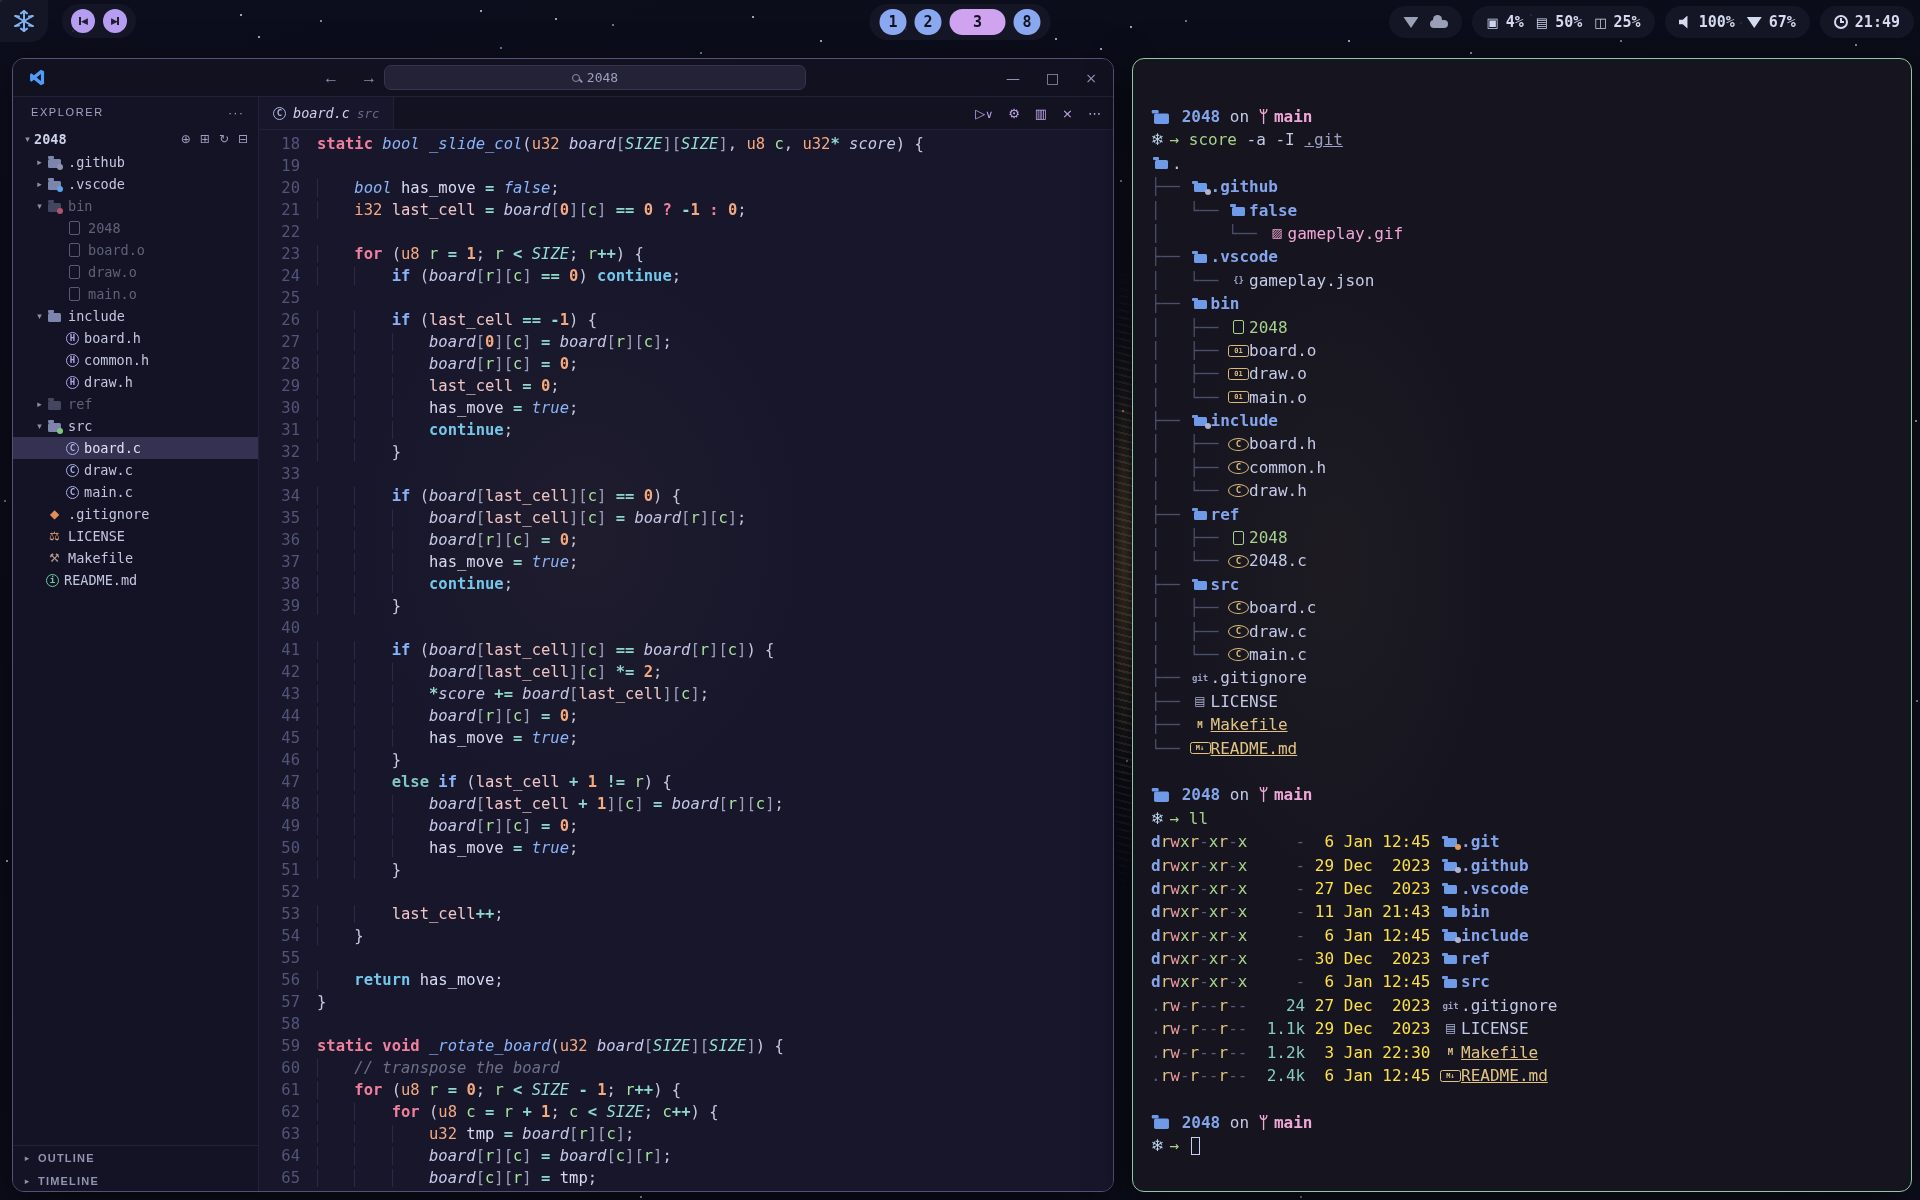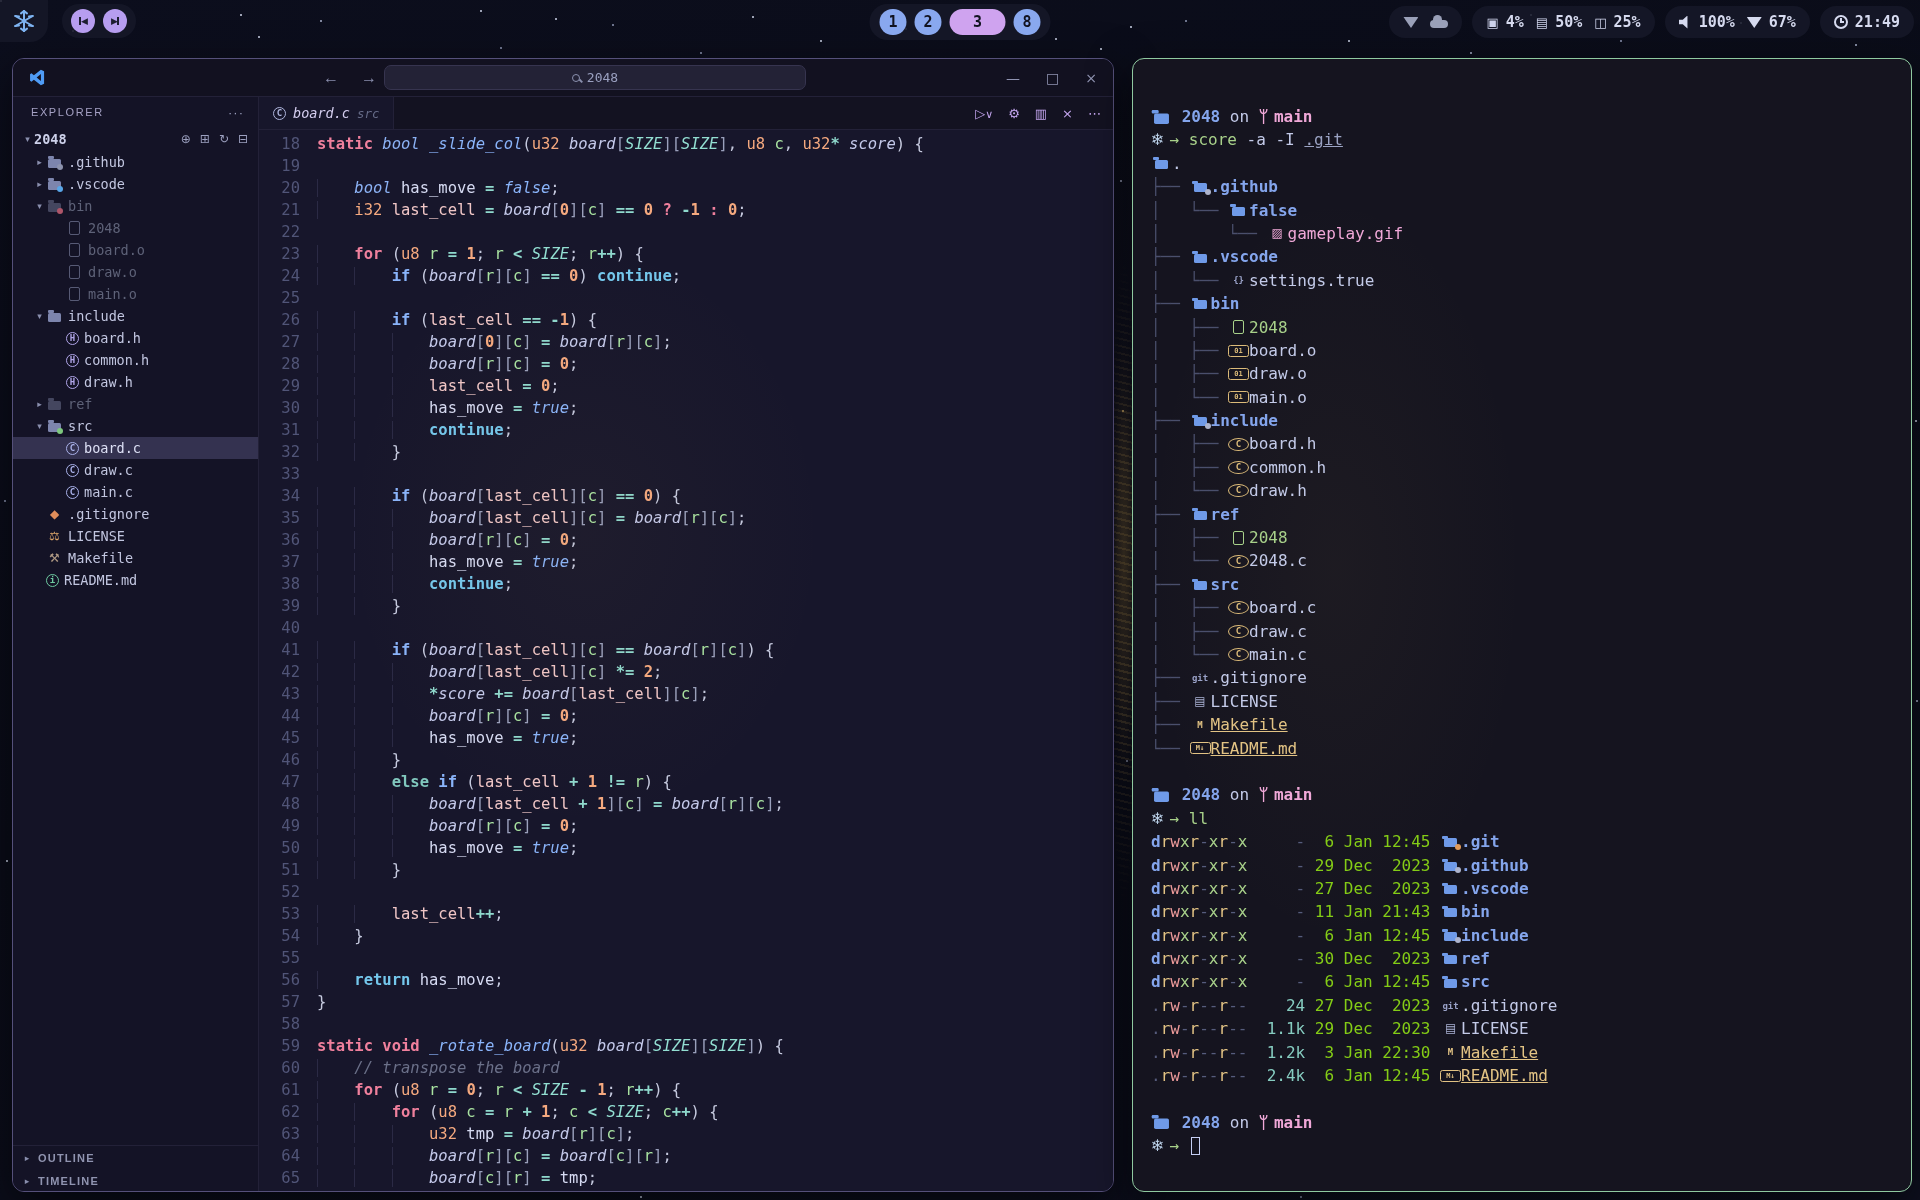--- a/index.html
+++ b/index.html
@@ -139,21 +139,21 @@
   .tl { height:23.4px; display:flex; align-items:center; white-space:pre; }
   .tl .pre { color:#4a4f6c; }
   .tl .icn { width:21px; }
   .c-fg{color:#c3cae8} .c-dimu{color:#9aa2c2;text-decoration:underline}
   .n-dir{color:#84a5ec;font-weight:700} .n-green{color:#a8d18a} .n-pink{color:#f0a8d8}
   .n-build{color:#e2c384;text-decoration:underline} .n-fg{color:#c3cae8}
   .b-blue{color:#84a5ec;font-weight:700} .b-pink{color:#f0a8d8;font-weight:700}
   .c-green{color:#a8d18a} .c-snow{color:#bcd2ea; font-family:"DejaVu Sans",sans-serif;}
   .c-branch{color:#f0a8d8; font-family:"DejaVu Sans",sans-serif; font-weight:700;}
   .pd{color:#84a5ec;font-weight:700} .pr{color:#e2c384} .pw{color:#ec9a9a} .px{color:#a8d18a} .p-{color:#565c7c}
-  .psz{color:#86ccc0} .pdate{color:#84cc16}
+  .psz{color:#86ccc0} .pdate{color:#fde047}
   .cursor { display:inline-block; width:9px; height:18px; border:1.4px solid #c6d0f5; margin-left:2px; }
 </style>
 </head>
 <body>
 
 <div class="stars"></div>
 <div class="art-strip"></div>
 
 <header id="topbar">
   <button class="logo-btn">
@@ -600,21 +600,21 @@
 
 <section class="window" id="terminal-window">
   <div id="term-body">
       <div class="tl"><i class="icn fold" style="color: rgb(111, 154, 232); transform: scale(1.15);"></i><span class="c-fg"> </span><span class="b-blue">2048</span><span class="c-fg"> on </span><span class="c-branch">ᛘ </span><span class="b-pink">main</span></div>
       <div class="tl"><span class="c-snow">❄ </span><span class="c-green">→ </span><span class="c-green">score</span><span class="c-fg"> -a -I </span><span class="c-dimu">.git</span></div>
       <div class="tl"><span class="pre"></span><i class="icn fold" style="color: rgb(111, 154, 232);"></i><span class="n-fg">.</span></div>
       <div class="tl"><span class="pre">├── </span><i class="icn fold" style="color: rgb(111, 154, 232);"><b class="dot gear"></b></i><span class="n-dir">.github</span></div>
       <div class="tl"><span class="pre">│   └── </span><i class="icn fold" style="color: rgb(111, 154, 232);"></i><span class="n-dir">false</span></div>
       <div class="tl"><span class="pre">│       └── </span><i class="icn glyph" style="color: rgb(240, 168, 216);">▨</i><span class="n-pink">gameplay.gif</span></div>
       <div class="tl"><span class="pre">├── </span><i class="icn fold" style="color: rgb(111, 154, 232);"></i><span class="n-dir">.vscode</span></div>
-      <div class="tl"><span class="pre">│   └── </span><i class="icn txt" style="color: rgb(154, 162, 200);">{}</i><span class="n-fg">settings.true</span></div>
+      <div class="tl"><span class="pre">│   └── </span><i class="icn txt" style="color: rgb(154, 162, 200);">{}</i><span class="n-fg">gameplay.json</span></div>
       <div class="tl"><span class="pre">├── </span><i class="icn fold" style="color: rgb(111, 154, 232);"></i><span class="n-dir">bin</span></div>
       <div class="tl"><span class="pre">│   ├── </span><i class="icn file" style="color: rgb(168, 209, 138);"></i><span class="n-green">2048</span></div>
       <div class="tl"><span class="pre">│   ├── </span><i class="icn sq" style="color: rgb(220, 187, 121);">01</i><span class="n-fg">board.o</span></div>
       <div class="tl"><span class="pre">│   ├── </span><i class="icn sq" style="color: rgb(220, 187, 121);">01</i><span class="n-fg">draw.o</span></div>
       <div class="tl"><span class="pre">│   └── </span><i class="icn sq" style="color: rgb(220, 187, 121);">01</i><span class="n-fg">main.o</span></div>
       <div class="tl"><span class="pre">├── </span><i class="icn fold" style="color: rgb(111, 154, 232);"><b class="dot gear"></b></i><span class="n-dir">include</span></div>
       <div class="tl"><span class="pre">│   ├── </span><i class="icn badge" style="color: rgb(220, 187, 121);">C</i><span class="n-fg">board.h</span></div>
       <div class="tl"><span class="pre">│   ├── </span><i class="icn badge" style="color: rgb(220, 187, 121);">C</i><span class="n-fg">common.h</span></div>
       <div class="tl"><span class="pre">│   └── </span><i class="icn badge" style="color: rgb(220, 187, 121);">C</i><span class="n-fg">draw.h</span></div>
       <div class="tl"><span class="pre">├── </span><i class="icn fold" style="color: rgb(111, 154, 232);"></i><span class="n-dir">ref</span></div>

